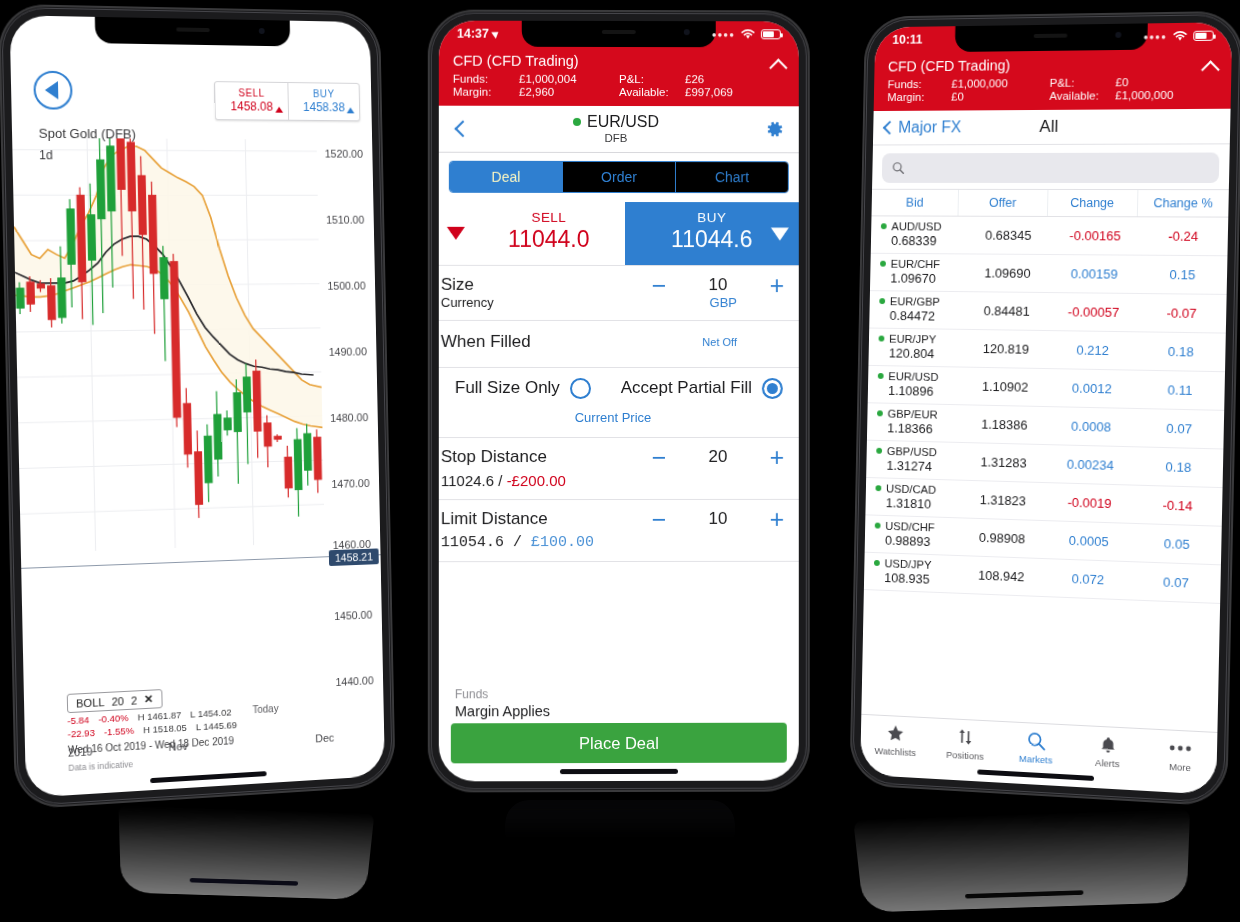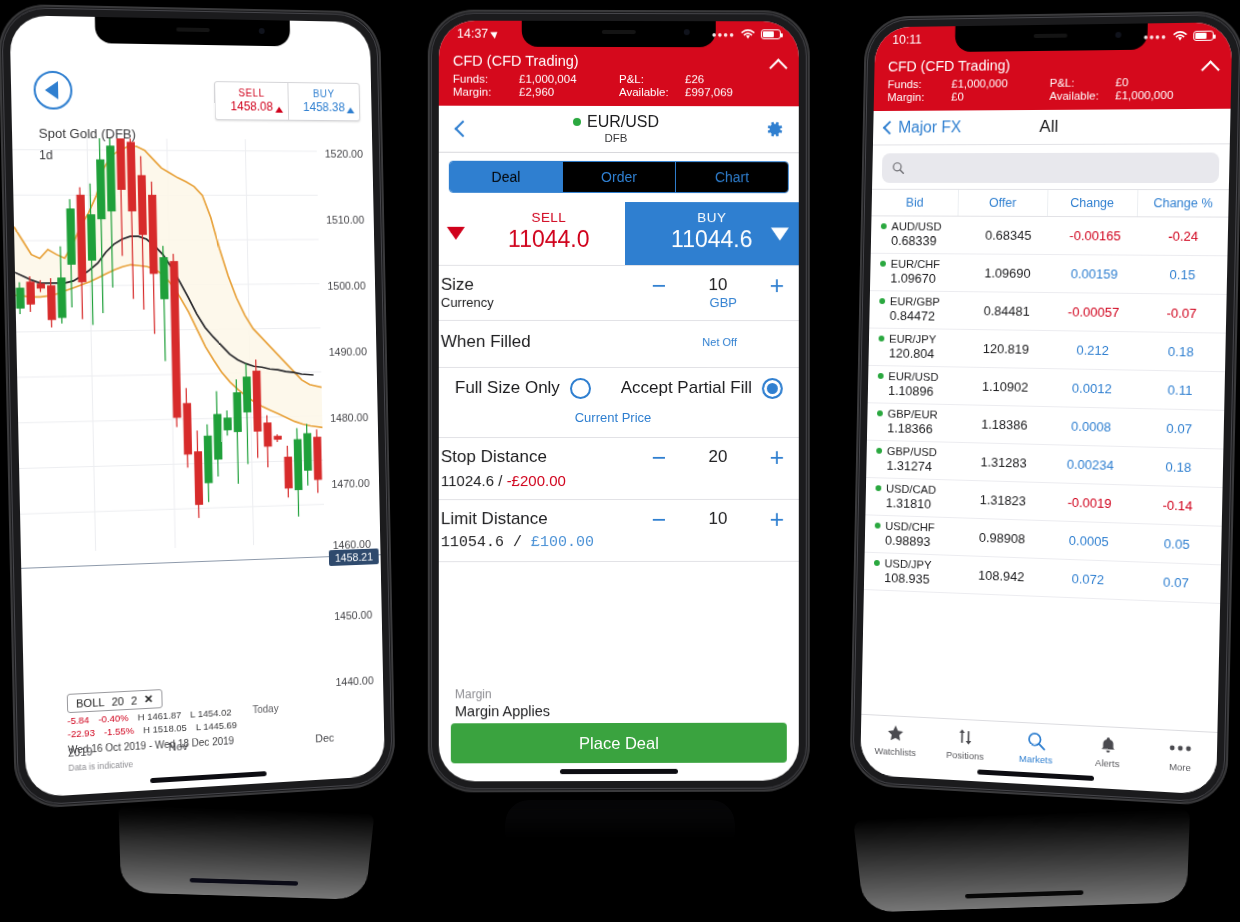--- a/index.html
+++ b/index.html
@@ -128,21 +128,21 @@
   .red-head{background:#d5091c;color:#fff;padding:6px 14px 8px;position:relative;}
   .red-title{font-size:14.5px;margin-bottom:4px;}
   .acct-grid{display:grid;grid-template-columns:50% 50%;row-gap:1px;font-size:11.5px;}
   .acct-cell{display:flex;gap:8px;}
   .acct-cell .k{min-width:58px;}
   .chev-up{position:absolute;right:14px;top:14px;width:13px;height:13px;
     border-left:2.2px solid #fff;border-top:2.2px solid #fff;transform:rotate(45deg);}
 
   .ios-status{height:26px;display:flex;align-items:center;justify-content:space-between;
     padding:0 18px;font-size:12.5px;color:#fff;position:relative;z-index:41;}
-  .ios-status .left{display:flex;align-items:center;gap:4px;font-weight:normal;}
+  .ios-status .left{display:flex;align-items:center;gap:4px;font-weight:bold;}
   .ios-status .right{display:flex;align-items:center;gap:5px;}
   .loc-arrow{display:inline-block;width:0;height:0;border-left:6px solid #fff;
     border-top:4px solid transparent;border-bottom:4px solid transparent;transform:rotate(-35deg);}
   .dots4{letter-spacing:1px;font-size:8px;opacity:.9;}
   .batt{width:20px;height:10px;border:1.3px solid #fff;border-radius:3px;position:relative;}
   .batt::after{content:"";position:absolute;right:-3px;top:2.5px;width:2px;height:4px;background:#fff;border-radius:0 1px 1px 0;}
   .batt i{position:absolute;left:1px;top:1px;bottom:1px;width:62%;background:#fff;border-radius:1px;display:block;}
 
   
   .nav-row{display:flex;align-items:center;justify-content:space-between;
@@ -150,21 +150,21 @@
   .nav-back{width:12px;height:12px;border-left:2.4px solid #2f7fd0;border-bottom:2.4px solid #2f7fd0;transform:rotate(45deg);margin-left:4px;}
   .nav-center{text-align:center;flex:1;}
   .nav-inst{font-size:16px;color:#1c1c1e;display:flex;align-items:center;justify-content:center;gap:6px;}
   .greendot{width:8px;height:8px;border-radius:50%;background:#2aa83f;display:inline-block;}
   .nav-sub{font-size:11.5px;color:#3a3a3c;margin-top:1px;}
   .gear{width:22px;height:22px;}
 
   .segbar{display:flex;margin:8px 10px 0;border:1px solid #2f7fd0;border-radius:4px;overflow:hidden;}
   .seg{flex:1;text-align:center;padding:7px 0;font-size:14px;color:#2f7fd0;background:#000000;}
   .seg + .seg{border-left:1px solid #2f7fd0;}
-  .seg.active{background:#2f7fd0;color:#000000;}
+  .seg.active{background:#2f7fd0;color:#fef9c3;}
 
   .price-row{display:flex;align-items:stretch;margin-top:9px;border-bottom:1px solid #e2e2e6;}
   .pr-arrow{width:34px;display:flex;align-items:center;justify-content:center;}
   .pr-arrow .dn{width:0;height:0;border-left:9px solid transparent;border-right:9px solid transparent;border-top:13px solid #d0011b;}
   .pr-sell{flex:1;text-align:center;padding:8px 0 12px;}
   .pr-sell .lab{font-size:13.5px;color:#d0011b;letter-spacing:.4px;}
   .pr-sell .val{font-size:23px;color:#d0011b;margin-top:1px;}
   .pr-buy{flex:1.15;background:#2f7fd0;color:#fff;text-align:center;padding:8px 0 12px;position:relative;}
   .pr-buy .lab{font-size:13.5px;letter-spacing:.4px;}
   .pr-buy .val{font-size:23px;margin-top:1px;}
@@ -631,21 +631,21 @@
             <div class="st-plus">+</div>
           </div>
         </div>
         <div class="sub-red" style="margin-top:5px;font-family:Liberation Mono, monospace;">
           <span>11054.6 / </span><span class="pos">£100.00</span>
         </div>
       </div>
       <div class="divline"></div>
 
       <div class="margin-zone">
-        <div class="margin-k">Margin</div>
+        <div class="margin-k">Funds</div>
         <div class="margin-v">Margin Applies</div>
       </div>
 
       <div class="place-deal">Place Deal</div>
       <div class="home-bar"></div>
     </div>
   </div>
 
   <div class="phone" id="phone-right">
     <div class="screen">

